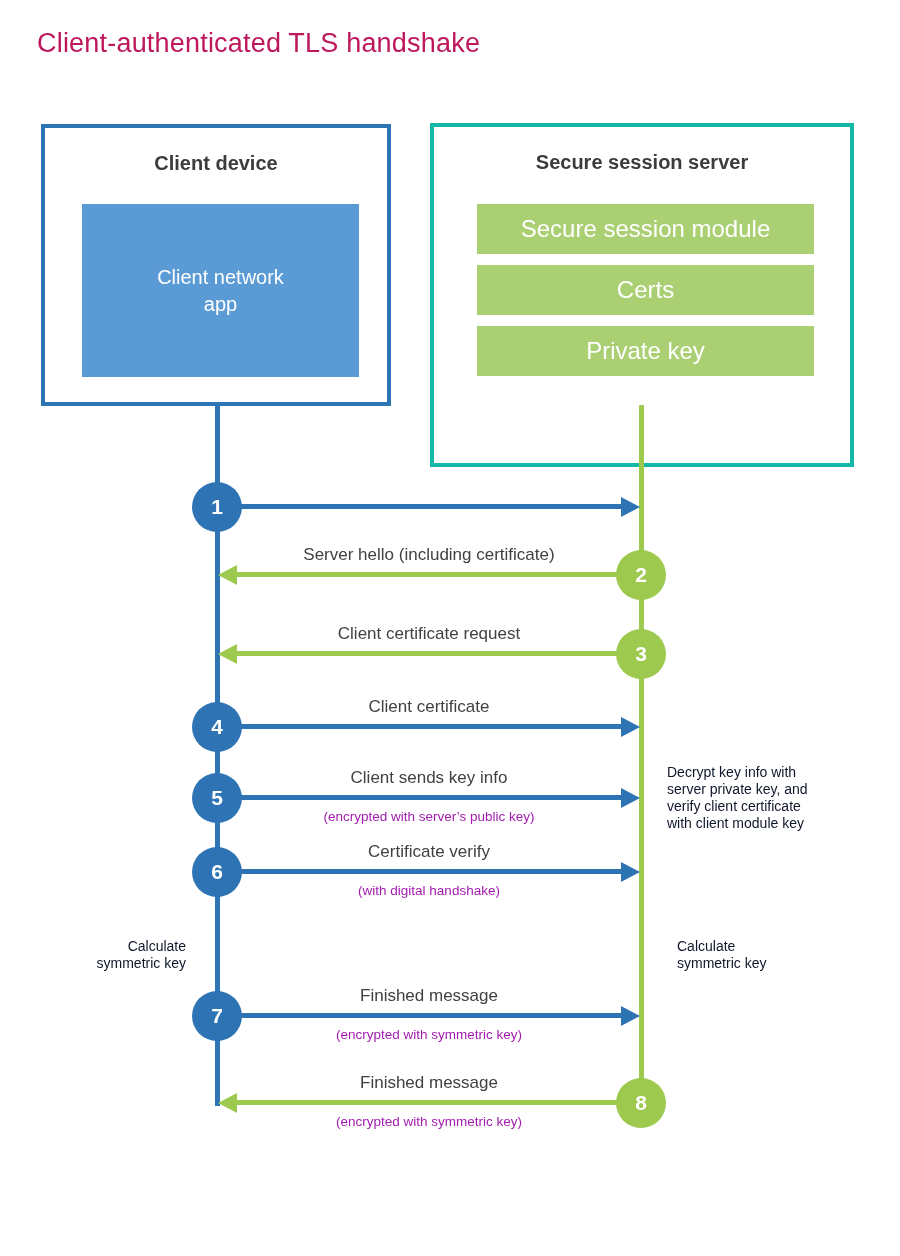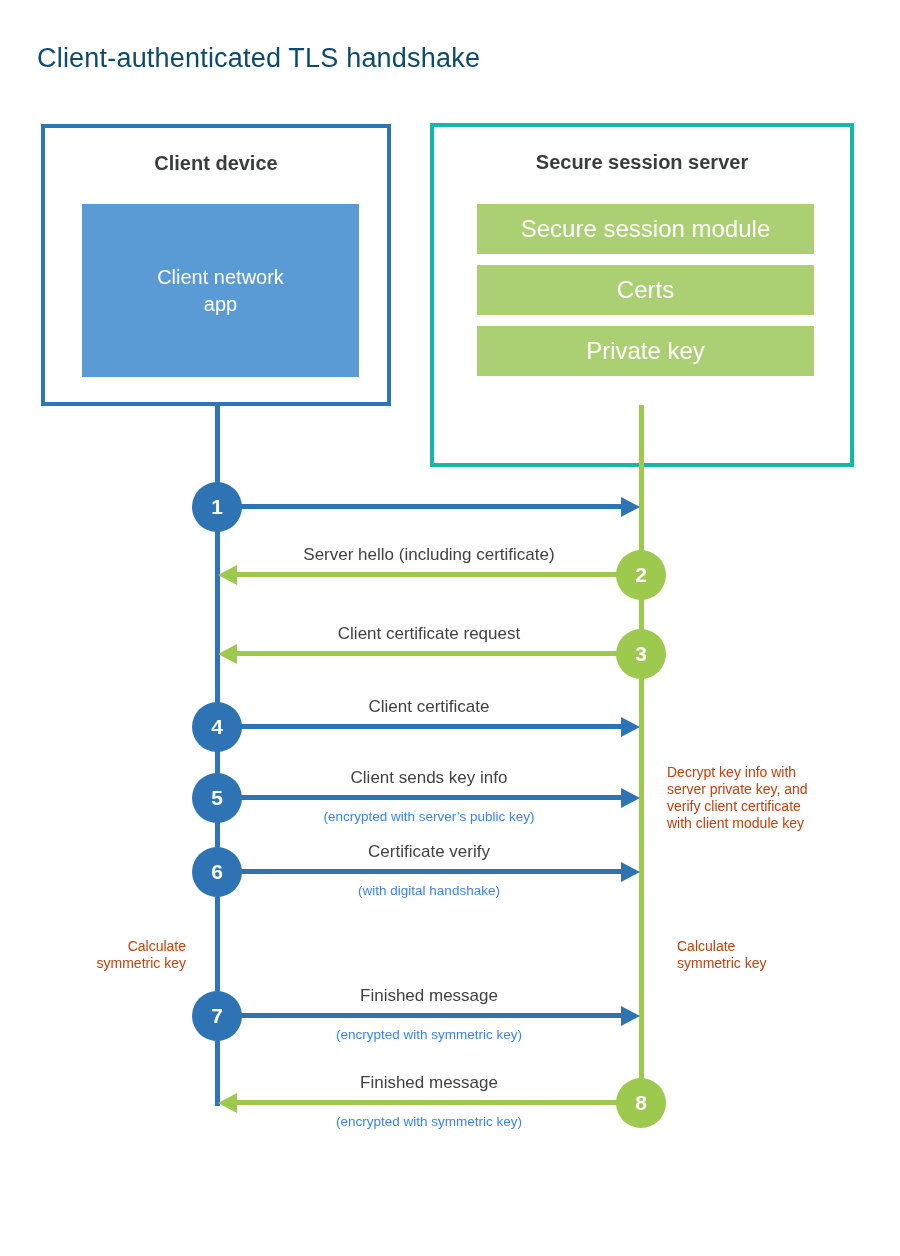--- a/index.html
+++ b/index.html
@@ -3,21 +3,21 @@
 <meta charset="utf-8">
 <style>
   html,body { margin:0; padding:0; background:#ffffff; }
   body { font-family:"Liberation Sans", sans-serif; }
   #canvas {
     position:relative; width:900px; height:1256px; background:#ffffff;
     overflow:hidden; margin:0 auto;
   }
   .page-title {
     position:absolute; left:37px; top:28px;
-    font-size:27px; font-weight:300; color:#0c4a6e; letter-spacing:0.2px;margin-top:15px;
+    font-size:27px; font-weight:300; color:#be185d; letter-spacing:0.2px;
   }
 
   
   .actor-box { position:absolute; background:#fff; box-sizing:border-box; }
   .client-box { left:41px; top:124px; width:350px; height:282px; border:4px solid #2e75b6; }
   .server-box { left:430px; top:123px; width:424px; height:344px; border:4px solid #14b8a6; }
   .actor-title {
     position:absolute; left:0; right:0; top:24px; text-align:center;
     font-size:20px; font-weight:bold; color:#3b3c3e;
   }
@@ -52,35 +52,35 @@
   }
   .blue-row .step-badge { left:192px; background:#2e74b5; }
   .green-row .step-badge { left:616px; background:#9dc94e; }
 
   .msg-label {
     position:absolute; left:217px; width:424px; top:-5px; text-align:center;
     font-size:17px; color:#414144;
   }
   .msg-sublabel {
     position:absolute; left:217px; width:424px; top:36px; text-align:center;
-    font-size:13.5px; color:#3b82f6;
+    font-size:13.5px; color:#a21caf;
   }
   .msg-sublabel:empty { display:none; }
 
   .arrow-shaft { position:absolute; top:22px; height:5px; }
   .blue-row  .arrow-shaft { left:238px; width:384px; background:#2e74b5; }
   .green-row .arrow-shaft { left:237px; width:384px; background:#9dc94e; }
   .arrow-head { position:absolute; top:15px; width:0; height:0;
     border-top:10px solid transparent; border-bottom:10px solid transparent; }
   .blue-row  .arrow-head { left:621px; border-left:19px solid #2e74b5; }
   .green-row .arrow-head { left:218px; border-right:19px solid #9dc94e; }
 
   
   .note {
-    position:absolute; font-size:14px; line-height:17px; color:#c2410c;
+    position:absolute; font-size:14px; line-height:17px; color:#0f172a;
   }
   .decrypt-note { left:667px; top:764px; width:180px; text-align:left; }
   .calc-left  { left:94px;  top:938px; width:92px; text-align:right; }
   .calc-right { left:677px; top:938px; width:92px; text-align:left; }
 </style>
 </head>
 <body>
 
 <div id="canvas">
 

